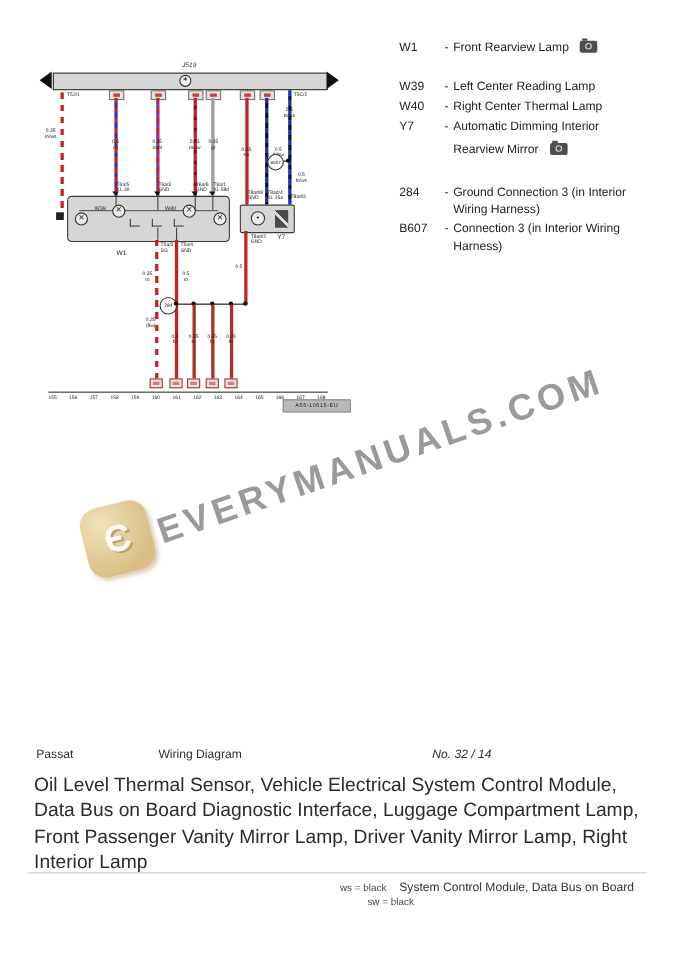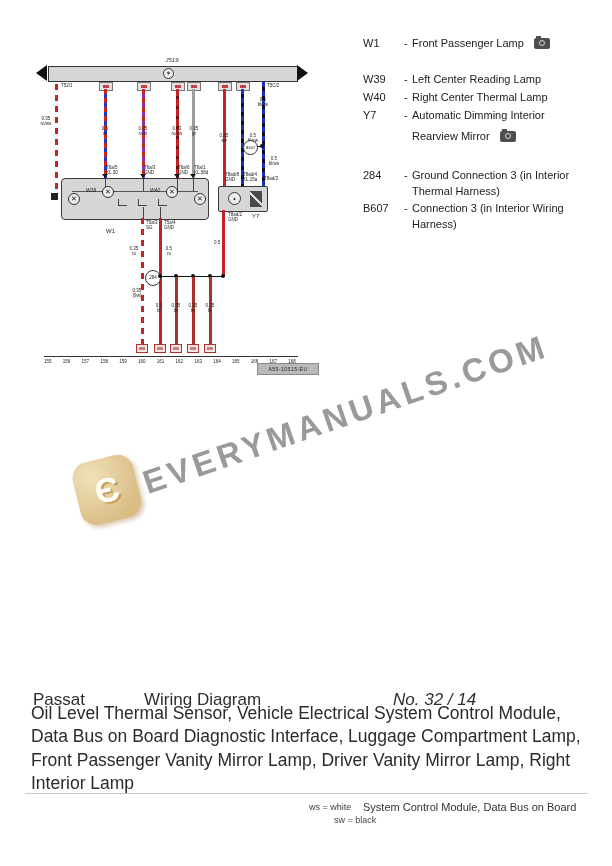--- a/index.html
+++ b/index.html
@@ -49,21 +49,21 @@
   .lg-text{position:absolute;left:52px;top:0;white-space:nowrap;}
   .cam{display:inline-block;width:16px;height:11px;background:#4f4f4f;border-radius:2px;position:relative;vertical-align:-2px;margin-left:10px;}
   .cam::before{content:"";position:absolute;left:2px;top:-2px;width:5px;height:2px;background:#4f4f4f;}
   .cam::after{content:"";position:absolute;left:5px;top:2px;width:4px;height:4px;border:1.5px solid #d8d8d8;border-radius:50%;}
   
   #watermark-text{position:absolute;left:138px;top:466px;font-size:33px;font-weight:bold;letter-spacing:4px;color:#9a9a9a;transform:rotate(-19deg);transform-origin:0 0;white-space:nowrap;}
   #watermark-logo{position:absolute;left:76px;top:458px;width:62px;height:64px;border-radius:16px;background:radial-gradient(circle at 30% 25%,#f0e2ba,#d9bd85 75%);transform:rotate(-14deg);box-shadow:2px 3px 4px rgba(170,140,85,.45);text-align:center;}
   #watermark-logo span{font-size:34px;font-weight:bold;color:#fffdf5;line-height:64px;text-shadow:2px 2px 0 #c49c5e;}
   
   #footer{position:absolute;left:0;top:680px;width:612px;color:#2e2e2e;}
-  .f-row{position:absolute;top:10px;font-size:17px;}
+  .f-row{position:absolute;top:0;font-size:11px;}
   #f-model{left:33px;}
   #f-doc{left:144px;}
   #f-no{left:393px;font-style:italic;}
   #f-title{position:absolute;left:31px;top:22px;width:558px;font-size:17.5px;line-height:1.33;color:#2b2b2b;}
   .f-divider{position:absolute;left:25px;top:113px;width:563px;height:1px;background:#c9c9c9;}
   #f-ws{position:absolute;left:309px;top:122px;font-size:9px;color:#444;}
   #f-sw{position:absolute;left:309px;top:135px;font-size:9px;color:#444;padding-left:25px;}
   #f-desc{position:absolute;left:363px;top:120px;font-size:11px;line-height:1.45;color:#333;}
 </style>
 </head>
@@ -224,21 +224,21 @@
     <span>167</span>
     <span>168</span>
   </div>
   <div class="badge">A55-10515-EU</div>
 </div>
 
 <div id="legend">
   <div class="lg-row" style="top:7px;">
     <span class="lg-code">W1</span>
     <span class="lg-dash">-</span>
-    <span class="lg-text"><span>Front Passenger Lamp</span><span class="cam"></span></span>
+    <span class="lg-text"><span>Front Rearview Lamp</span><span class="cam"></span></span>
   </div>
   <div class="lg-row" style="top:43px;">
     <span class="lg-code">W39</span>
     <span class="lg-dash">-</span>
     <span class="lg-text">Left Center Reading Lamp</span>
   </div>
   <div class="lg-row" style="top:61px;">
     <span class="lg-code">W40</span>
     <span class="lg-dash">-</span>
     <span class="lg-text">Right Center Thermal Lamp</span>
@@ -250,39 +250,39 @@
   </div>
   <div class="lg-row" style="top:100px;">
     <span class="lg-text"><span>Rearview Mirror</span><span class="cam"></span></span>
   </div>
   <div class="lg-row" style="top:139px;">
     <span class="lg-code">284</span>
     <span class="lg-dash">-</span>
     <span class="lg-text">Ground Connection 3 (in Interior</span>
   </div>
   <div class="lg-row" style="top:155px;">
-    <span class="lg-text">Thermal Harness)</span>
+    <span class="lg-text">Wiring Harness)</span>
   </div>
   <div class="lg-row" style="top:172px;">
     <span class="lg-code">B607</span>
     <span class="lg-dash">-</span>
     <span class="lg-text">Connection 3 (in Interior Wiring</span>
   </div>
   <div class="lg-row" style="top:188px;">
     <span class="lg-text">Harness)</span>
   </div>
 </div>
 
 <div id="watermark-logo"><span>Є</span></div>
 <div id="watermark-text">EVERYMANUALS.COM</div>
 
 <div id="footer">
   <div class="f-row" id="f-model">Passat</div>
   <div class="f-row" id="f-doc">Wiring Diagram</div>
   <div class="f-row" id="f-no">No. 32 / 14</div>
   <div id="f-title">Oil Level Thermal Sensor, Vehicle Electrical System Control Module, Data Bus on Board Diagnostic Interface, Luggage Compartment Lamp, Front Passenger Vanity Mirror Lamp, Driver Vanity Mirror Lamp, Right Interior Lamp</div>
   <div class="f-divider"></div>
-  <div id="f-ws">ws = white</div>
+  <div id="f-ws">ws = black</div>
   <div id="f-sw">sw = black</div>
   <div id="f-desc">
     <div>System Control Module, Data Bus on Board</div>
   </div>
 </div>
 
 </body></html>

